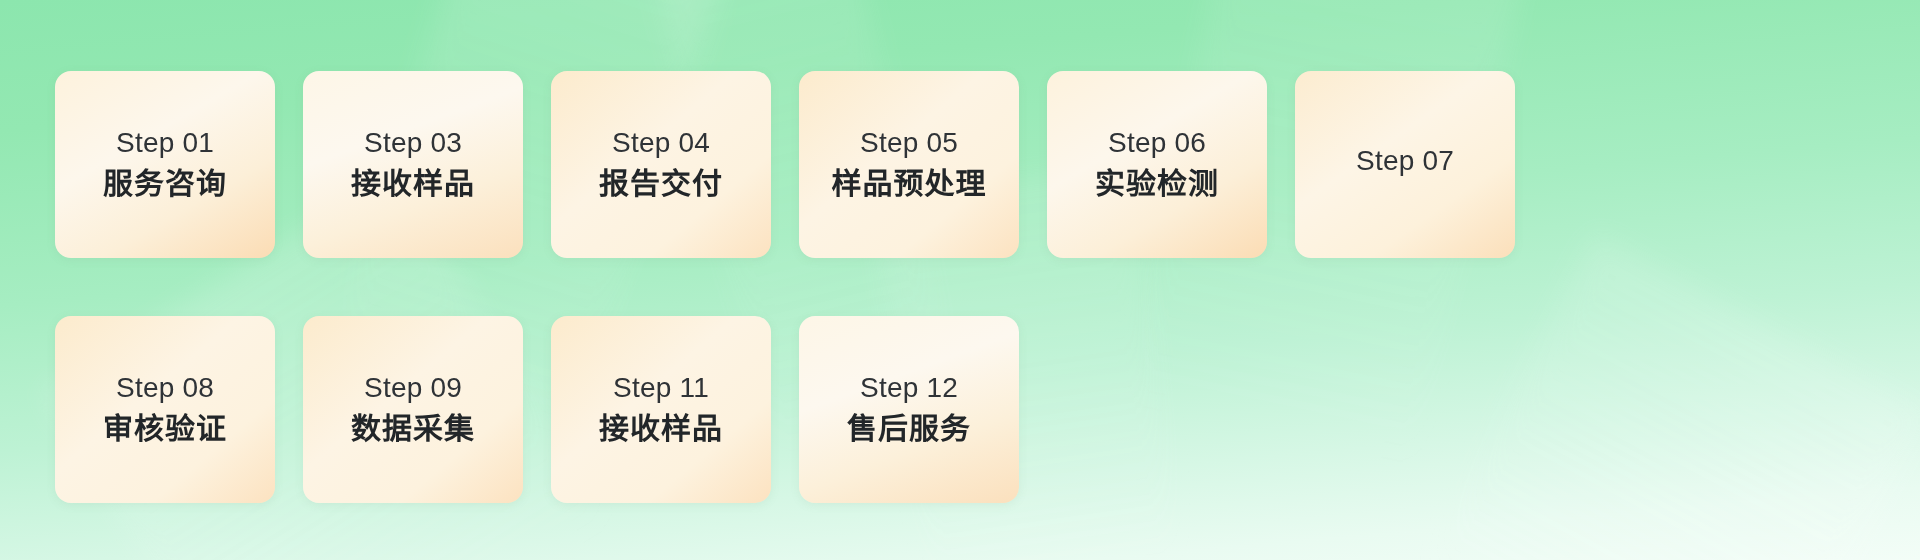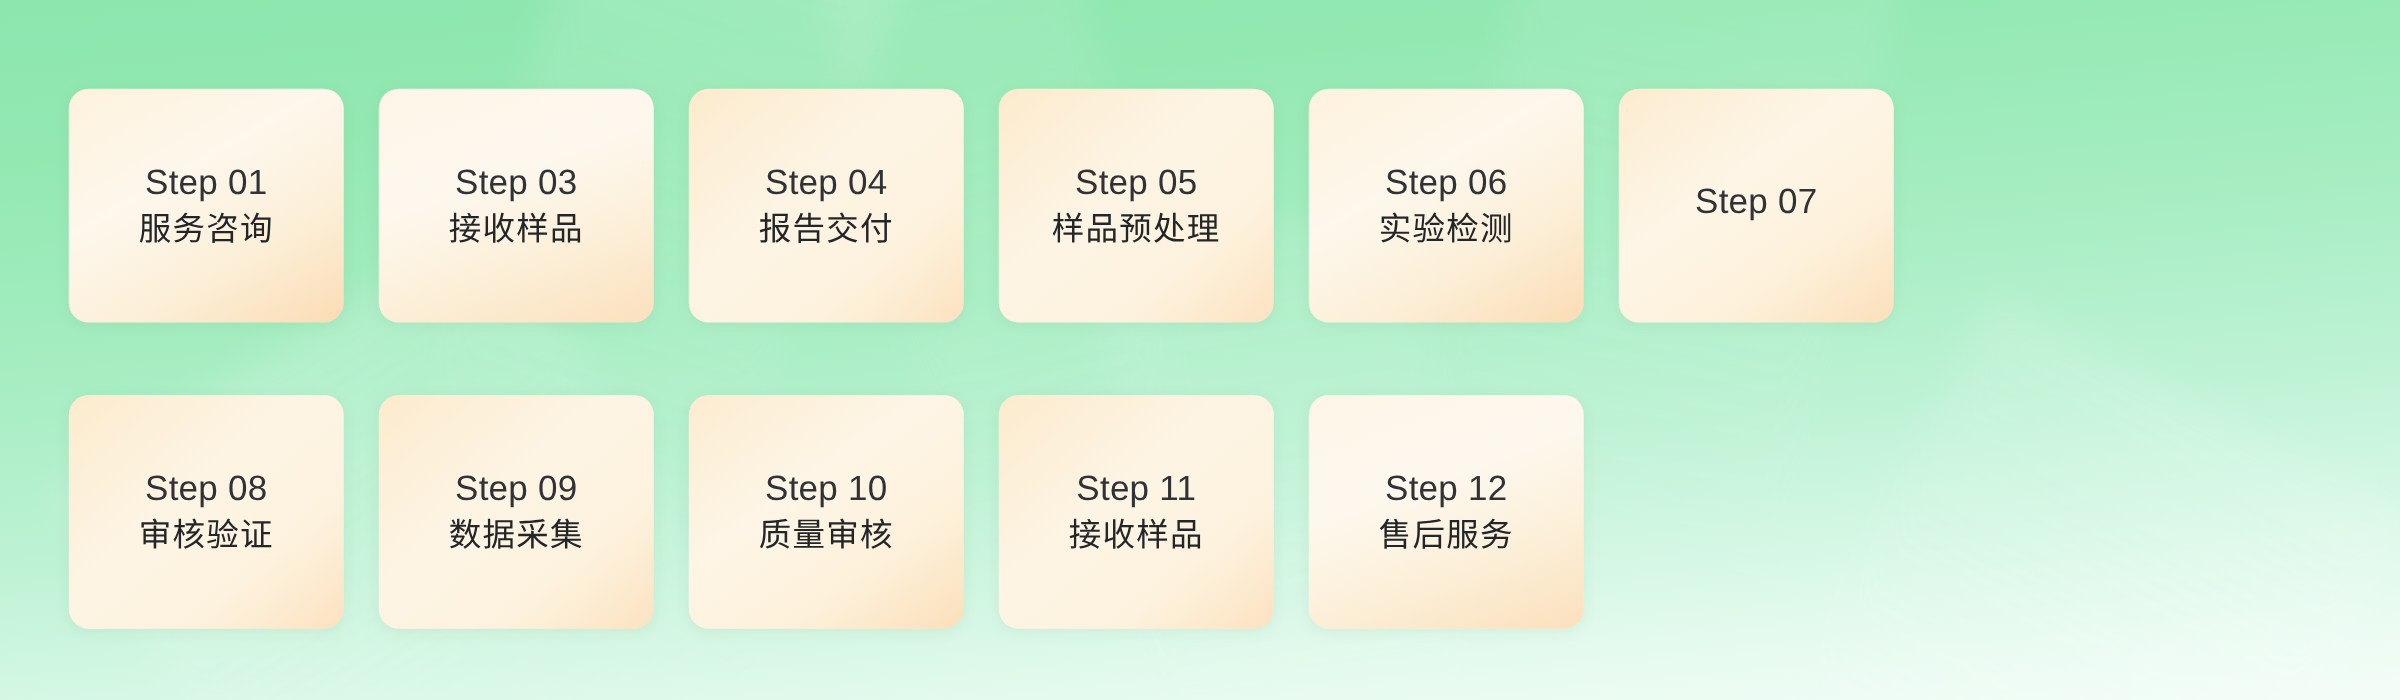--- a/index.html
+++ b/index.html
@@ -108,22 +108,22 @@
     font-size: 28px;
     font-weight: 400;
     color: #2f3337;
     line-height: 1.15;
     letter-spacing: .2px;
     margin-bottom: 6px;
     white-space: nowrap;
   }
 
   .step-title {
-    font-size: 26px;
-    font-weight: 400;
+    font-size: 30px;
+    font-weight: 700;
     color: #222629;
     line-height: 1.2;
     letter-spacing: 1px;
     white-space: nowrap;
   }
 </style>
 </head>
 <body>
 
 <div class="stage">
@@ -170,24 +170,20 @@
     <div class="card warm-d">
       <div class="step-label">Step 08</div>
       <div class="step-title">审核验证</div>
     </div>
 
     <div class="card warm-d">
       <div class="step-label">Step 09</div>
       <div class="step-title">数据采集</div>
     </div>
 
-    <div class="card warm-b">
-      <div class="step-label">Step 10</div>
-      <div class="step-title">质量审核</div>
-    </div>
 
     <div class="card warm-d">
       <div class="step-label">Step 11</div>
       <div class="step-title">接收样品</div>
     </div>
 
     <div class="card warm-c">
       <div class="step-label">Step 12</div>
       <div class="step-title">售后服务</div>
     </div>

